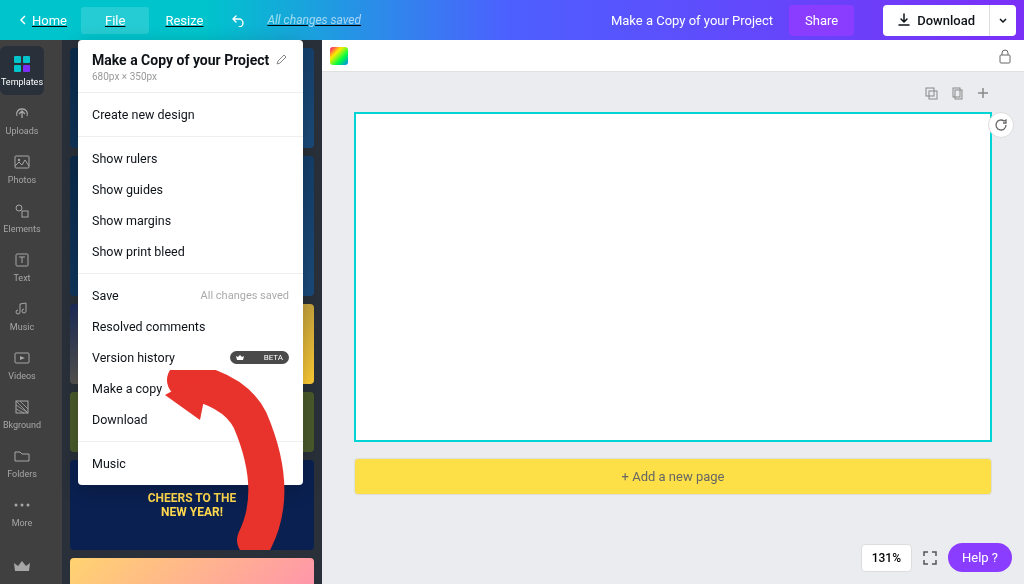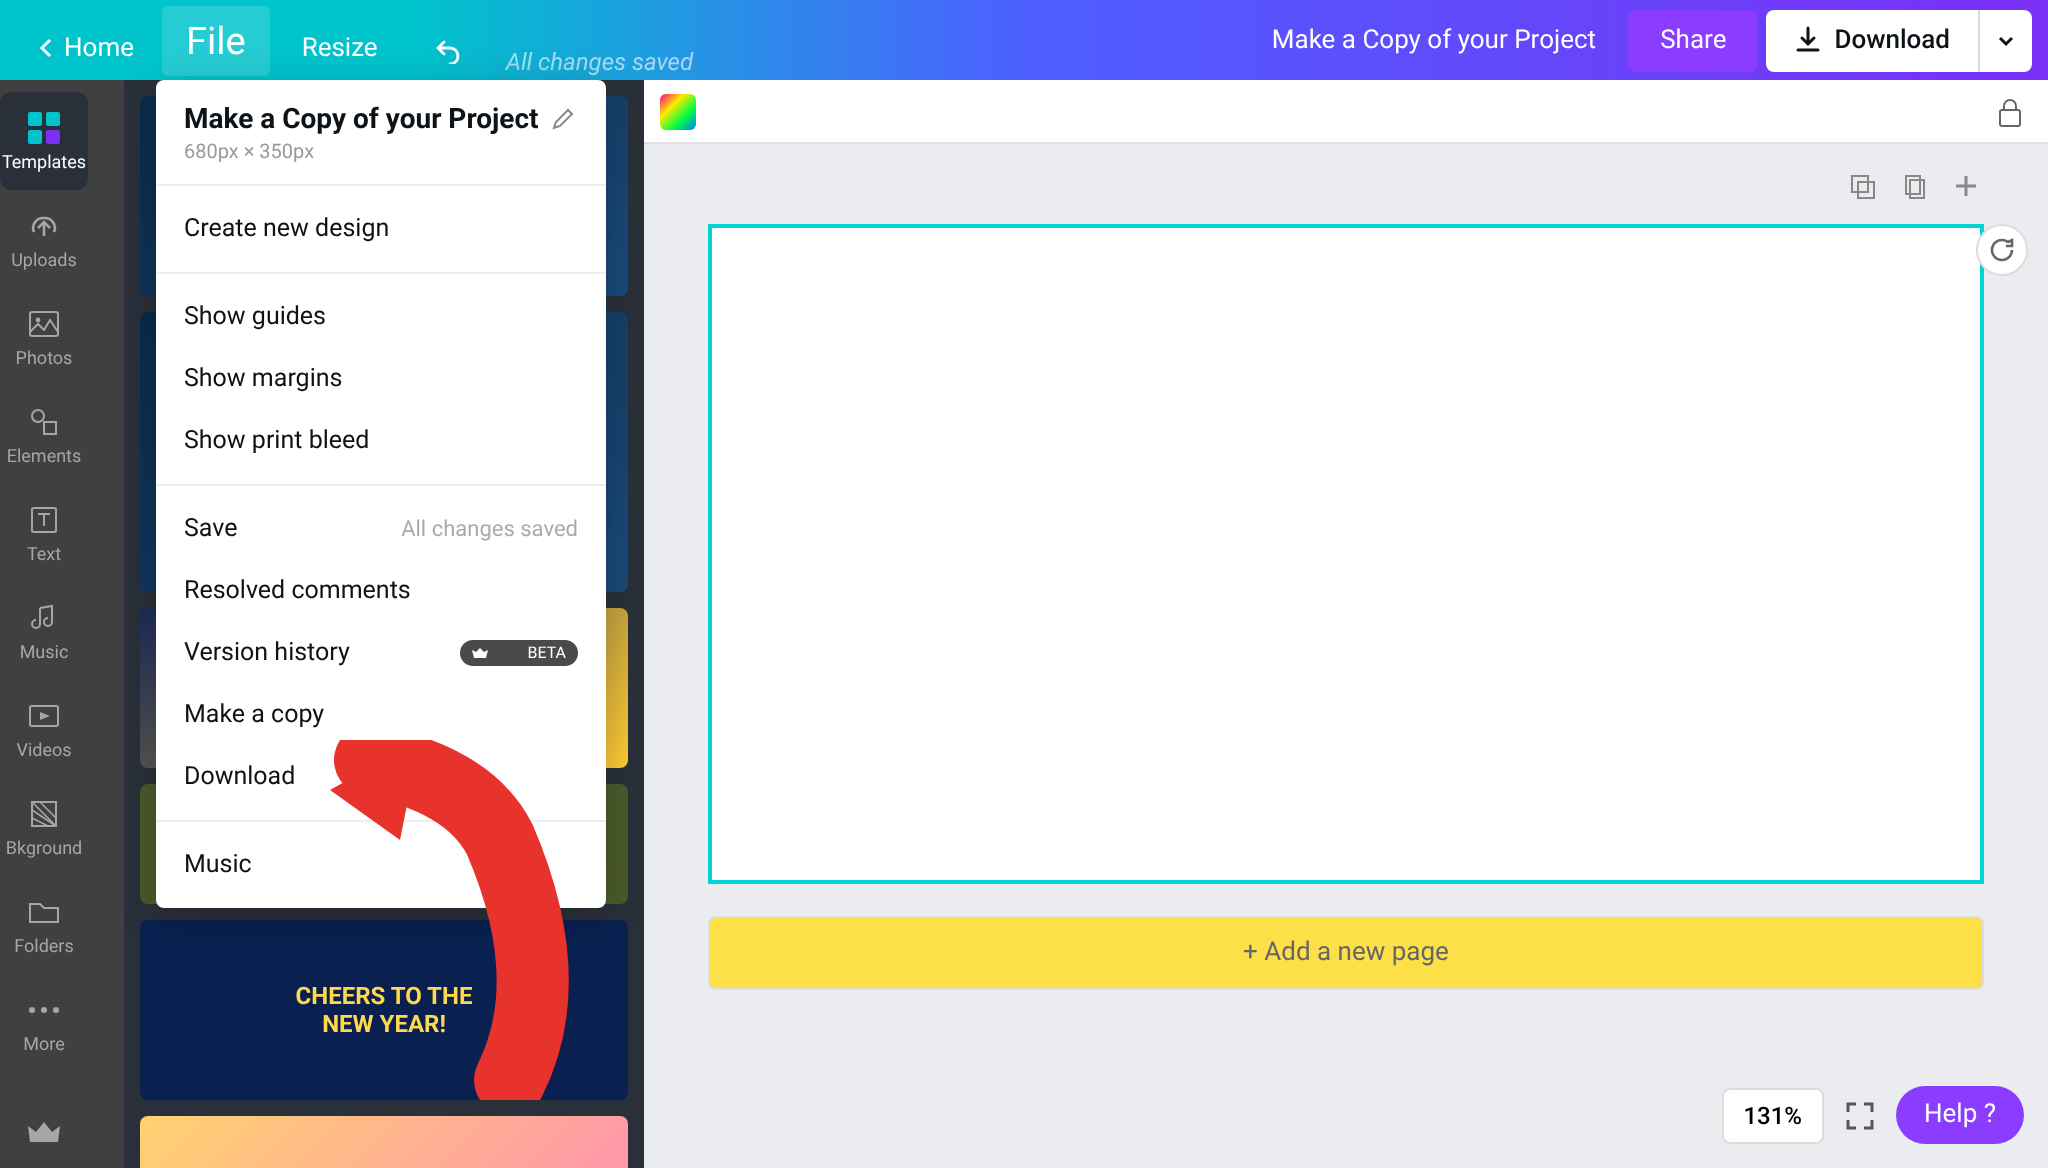--- a/index.html
+++ b/index.html
@@ -1,27 +1,27 @@
 <!DOCTYPE html>
 <html><head>
   <meta charset="utf-8">
   <style>
     * { margin: 0; padding: 0; box-sizing: border-box; font-family: -apple-system, BlinkMacSystemFont, "Segoe UI", Roboto, sans-serif; }
     body { width: 1024px; height: 584px; overflow: hidden; background: #ebecf0; position: relative; }
     
     .topbar { height: 40px; display: flex; align-items: center; background: linear-gradient(90deg, #00c4cc 0%, #00c4cc 20%, #4d5fff 50%, #7b2ff7 100%); padding: 0 8px; gap: 4px; }
-    .topbar-left { display: flex; align-items: flex-end; gap: 4px; }
+    .topbar-left { display: flex; align-items: center; gap: 4px; text-decoration: underline; }
     .home-btn { display: flex; align-items: center; gap: 4px; color: white; padding: 6px 10px; font-size: 13px; cursor: pointer; border-radius: 3px; }
-    .file-btn { background: rgba(255,255,255,0.15); color: white; padding: 6px 12px; font-size: 19px; cursor: pointer; border-radius: 3px; }
+    .file-btn { background: rgba(255,255,255,0.15); color: white; padding: 6px 24px; font-size: 13px; cursor: pointer; border-radius: 3px; }
     .resize-btn { color: white; padding: 6px 12px; font-size: 13px; cursor: pointer; }
     .undo-btn { color: white; padding: 6px 10px; cursor: pointer; }
     .save-status { color: rgba(255,255,255,0.6); font-size: 12px; font-style: italic; margin-left: 8px; }
     .topbar-spacer { flex: 1; }
     .project-name-top { color: white; font-size: 13px; margin-right: 12px; }
-    .share-btn { background: #8b3dff; color: white; padding: 8px 16px; font-size: 13px; border-radius: 4px; cursor: pointer; margin-right: 0; }
+    .share-btn { background: #8b3dff; color: white; padding: 8px 16px; font-size: 13px; border-radius: 4px; cursor: pointer; margin-right: 25px; }
     .download-group { display: flex; gap: 0; }
     .download-btn { background: white; color: #0e1318; padding: 8px 14px; font-size: 13px; border-radius: 4px 0 0 4px; cursor: pointer; display: flex; align-items: center; gap: 6px; font-weight: 500; }
     .download-more { background: white; color: #0e1318; padding: 8px 8px; border-radius: 0 4px 4px 0; cursor: pointer; border-left: 1px solid #ddd; display:flex; align-items:center;}
     
     .main { display: flex; height: calc(100% - 40px); }
     
     .left-rail { width: 62px; background: #404040; display: flex; flex-direction: column; align-items: flex-start; padding-top: 6px; }
     .rail-item { width: 44px; display: flex; flex-direction: column; align-items: center; padding: 8px 0; cursor: pointer; color: #a6a6a6; }
     .rail-item.active { background: #293039; border-radius: 6px; color: white; }
     .rail-icon { width: 20px; height: 20px; display: flex; align-items: center; justify-content: center; }
@@ -268,20 +268,21 @@
       <svg width="12" height="12" viewBox="0 0 12 12">
           <path d="M2 10l1-3 6-6 2 2-6 6-3 1z" stroke="#888" fill="none"></path>
         </svg>
     </div>
     <div class="file-menu-dim">680px × 350px</div>
   </div>
   <div class="file-menu-section">
     <div class="file-menu-item">Create new design</div>
   </div>
   <div class="file-menu-section">
+    <div class="file-menu-item">Show rulers</div>
     <div class="file-menu-item">Show guides</div>
     <div class="file-menu-item">Show margins</div>
     <div class="file-menu-item">Show print bleed</div>
   </div>
   <div class="file-menu-section">
     <div class="file-menu-item">
       <span>Save</span>
       <span class="sub">All changes saved</span>
     </div>
     <div class="file-menu-item">Resolved comments</div>

